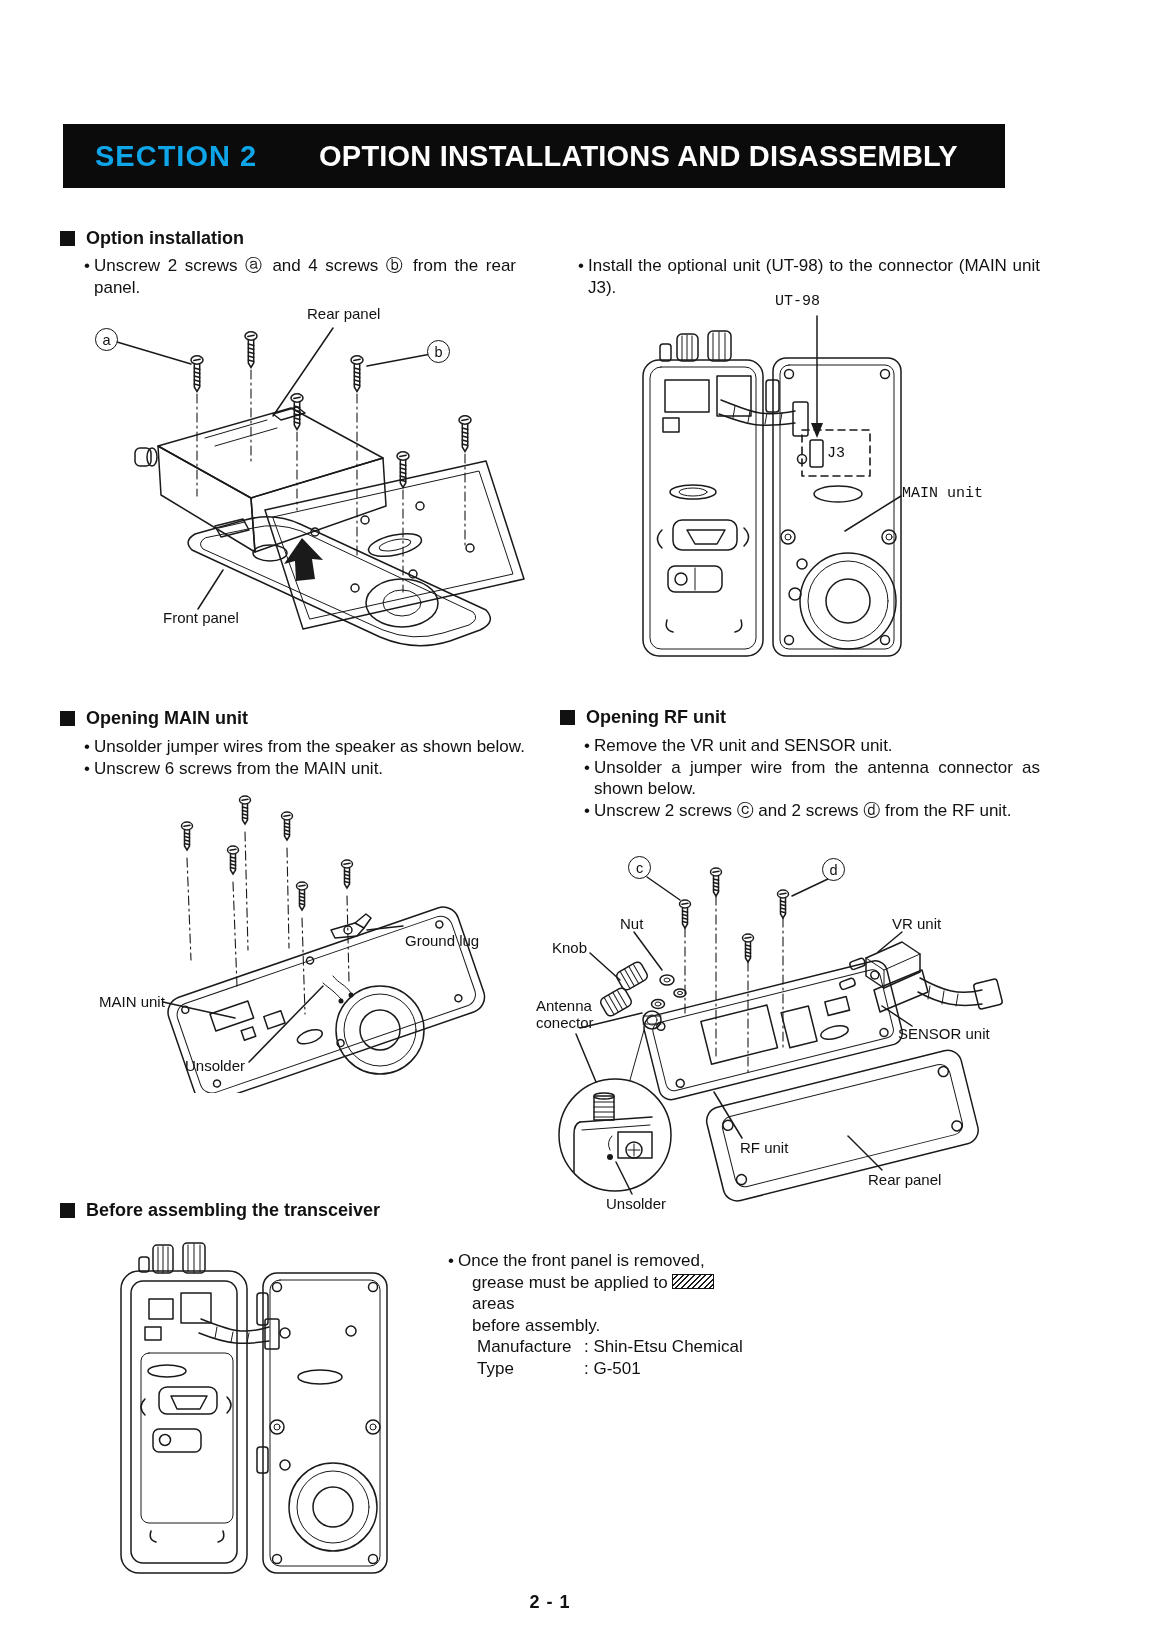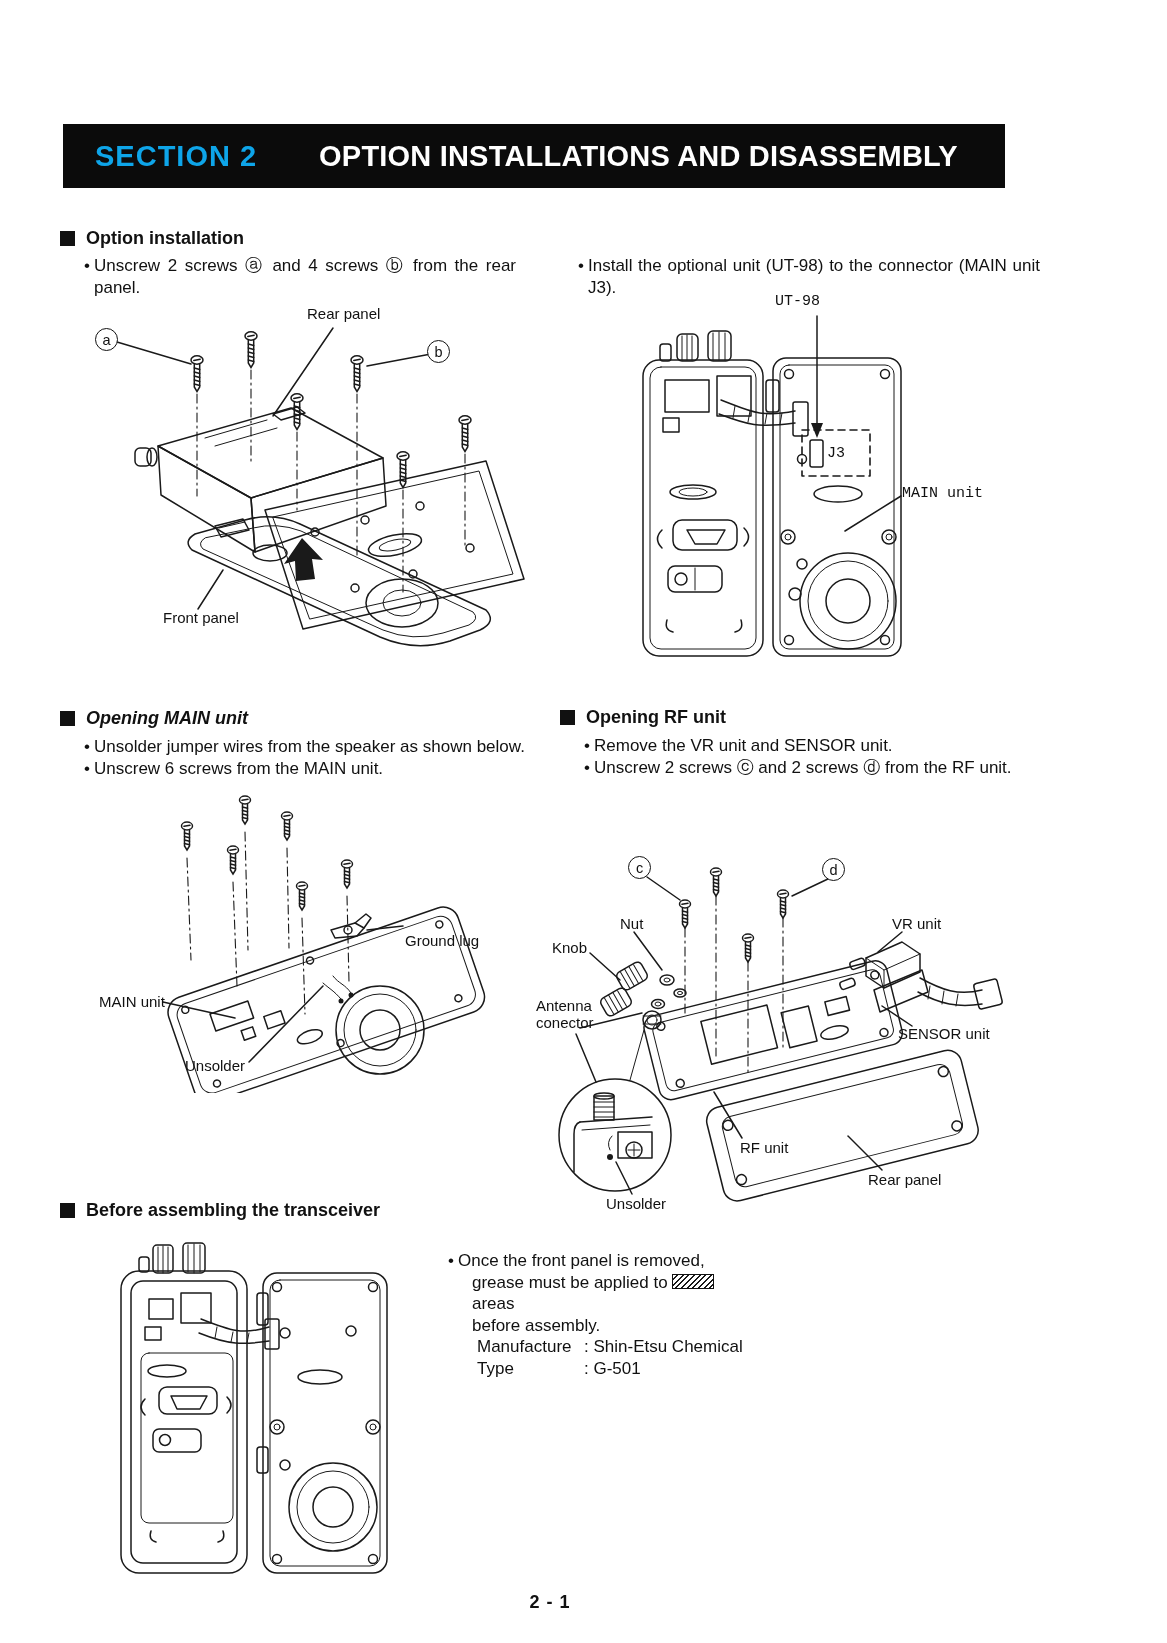--- a/index.html
+++ b/index.html
@@ -196,21 +196,21 @@
     <circle cx="243" cy="307" r="48"></circle>
     <circle class="thin" cx="243" cy="307" r="40"></circle>
     <circle cx="243" cy="307" r="22"></circle>
     <line x1="296" y1="202" x2="240" y2="237"></line>
   </svg>
   <div class="dlabel" style="left:170px; top:0px;">UT-98</div>
   <div class="dlabel" style="left:222px; top:152px;">J3</div>
   <div class="dlabel" style="left:297px; top:192px;">MAIN unit</div>
 </div>
 
-<div class="abs sec-head" style="left:60px; top:708px;font-style:italic;">
+<div class="abs sec-head" style="left:60px; top:708px;">
   <span class="sq"></span>
   <span>Opening MAIN unit</span>
 </div>
 <div class="abs bullets" style="left:84px; top:736px; width:460px;">
   <div class="bullet">
     <span class="bdot"></span>
     <span class="btext">Unsolder jumper wires from the speaker as shown below.</span>
   </div>
   <div class="bullet">
     <span class="bdot"></span>
@@ -219,20 +219,24 @@
 </div>
 
 <div class="abs sec-head" style="left:560px; top:707px;">
   <span class="sq"></span>
   <span>Opening RF unit</span>
 </div>
 <div class="abs bullets" style="left:584px; top:735px; width:456px;">
   <div class="bullet">
     <span class="bdot"></span>
     <span class="btext">Remove the VR unit and SENSOR unit.</span>
+  </div>
+  <div class="bullet just">
+    <span class="bdot"></span>
+    <span class="btext">Unsolder a jumper wire from the antenna connector as shown below.</span>
   </div>
   <div class="bullet">
     <span class="bdot"></span>
     <span class="btext">Unscrew 2 screws ⓒ and 2 screws ⓓ from the RF unit.</span>
   </div>
 </div>
 
 <div class="diagwrap" style="left:85px; top:778px; width:455px; height:315px;">
   <svg class="diagram" width="455" height="315" viewBox="0 0 455 315">
     <line class="axis" x1="102" y1="80" x2="106" y2="182"></line>

